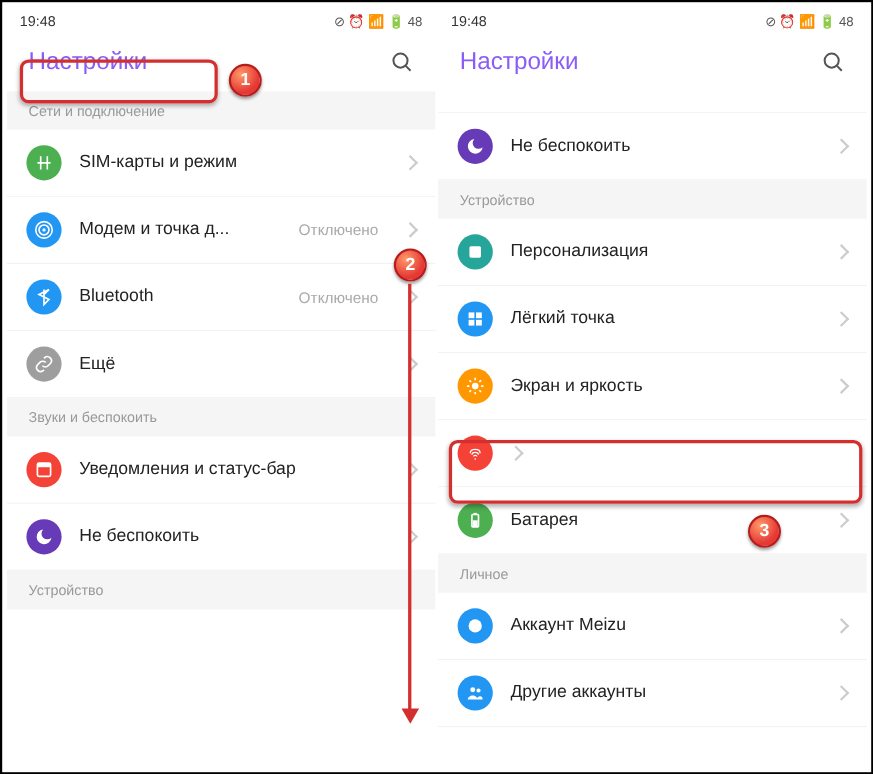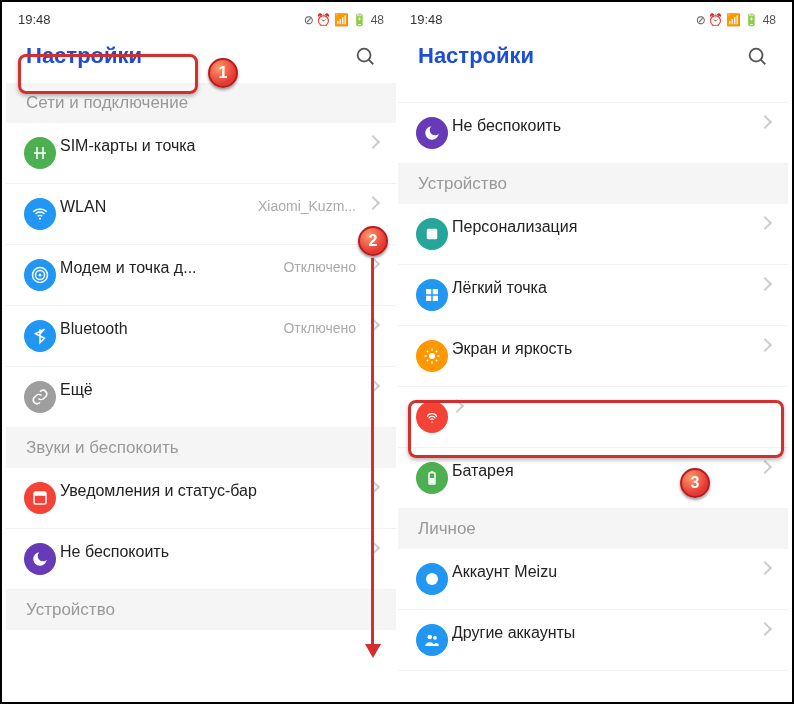--- a/index.html
+++ b/index.html
@@ -1,24 +1,24 @@
 <!DOCTYPE html>
 <html><head>
 <meta charset="utf-8">
 <style>
 * { margin: 0; padding: 0; box-sizing: border-box; font-family: -apple-system, sans-serif; }
 body { background: #fff; width: 794px; height: 704px; position: relative; }
 .container { display: flex; gap: 2px; padding: 4px; border: 2px solid #000; height: 100%; }
 .phone { flex: 1; background: #fff; display: flex; flex-direction: column; overflow: hidden; }
 .statusbar { display: flex; justify-content: space-between; align-items: center; padding: 6px 12px; font-size: 13px; color: #333; text-align: right; }
 .header { display: flex; justify-content: space-between; align-items: center; padding: 10px 20px 14px; }
-.header-title { font-size: 22px; color: #1d4ed8; font-weight: 700; }
+.header-title { font-size: 22px; color: #8b5cf6; font-weight: 400; }
 .search-icon { width: 22px; height: 22px; color: #555; }
-.section-header { padding: 10px 20px; font-size: 17px; color: #999; background: #f5f5f5; }
-.list-item { display: flex; align-items: flex-start; padding: 14px 18px; border-bottom: 1px solid #f2f2f2; background: #fff; gap: 4px; }
+.section-header { padding: 10px 20px; font-size: 13px; color: #999; background: #f5f5f5; }
+.list-item { display: flex; align-items: center; padding: 14px 18px; border-bottom: 1px solid #f2f2f2; background: #fff; gap: 16px; }
 .icon-circle { width: 32px; height: 32px; border-radius: 50%; display: flex; align-items: center; justify-content: center; flex-shrink: 0; }
 .icon-svg { width: 18px; height: 18px; fill: #fff; }
 .item-label { flex: 1; font-size: 16px; color: #222; white-space: nowrap; overflow: hidden; text-overflow: ellipsis; }
 .item-value { font-size: 14px; color: #aaa; margin-right: 8px; max-width: 110px; overflow: hidden; text-overflow: ellipsis; white-space: nowrap; }
 .chevron { width: 10px; height: 10px; border-right: 2px solid #ccc; border-top: 2px solid #ccc; transform: rotate(45deg); flex-shrink: 0; }
 .partial-item { height: 20px; background: #fff; border-bottom: 1px solid #f2f2f2; display:flex; align-items:flex-end; padding: 0 18px 2px; gap:16px; }
 
 
 .highlight-box { position: absolute; border: 3px solid #d32f2f; border-radius: 8px; box-shadow: 0 2px 4px rgba(0,0,0,.3); pointer-events: none; }
 .badge { position: absolute; width: 30px; height: 30px; border-radius: 50%; background: radial-gradient(circle at 35% 30%, #ff9a6a, #e53935 65%); border: 2px solid #b71c1c; color: #fff; font-weight: bold; display: flex; align-items: center; justify-content: center; font-size: 16px; box-shadow: 0 2px 3px rgba(0,0,0,.4); }
@@ -53,35 +53,24 @@
     </div>
 
     <div class="section-header">Сети и подключение</div>
 
     <div class="list-item">
       <div class="icon-circle" style="background:#4caf50">
           <svg class="icon-svg" viewBox="0 0 24 24">
             <path d="M8 4v16M16 4v16M4 12h16" stroke="#fff" stroke-width="2"></path>
           </svg>
         </div>
-      <span class="item-label">SIM-карты и точка</span>
-      <span class="chevron"></span>
-    </div>
-
-    <div class="list-item">
-      <div class="icon-circle" style="background:#2196f3">
-          <svg class="icon-svg" viewBox="0 0 24 24">
-            <path d="M3 9c5-5 13-5 18 0M6 12c3.5-3.5 8.5-3.5 12 0M9 15c1.5-1.5 4.5-1.5 6 0" stroke="#fff" stroke-width="2" fill="none"></path>
-            <circle cx="12" cy="18" r="1.5" fill="#fff"></circle>
-          </svg>
-        </div>
-      <span class="item-label">WLAN</span>
-      <span class="item-value">Xiaomi_Kuzm...</span>
-      <span class="chevron"></span>
-    </div>
+      <span class="item-label">SIM-карты и режим</span>
+      <span class="chevron"></span>
+    </div>
+
 
     <div class="list-item">
       <div class="icon-circle" style="background:#2196f3">
           <svg class="icon-svg" viewBox="0 0 24 24">
             <circle cx="12" cy="12" r="2" fill="#fff"></circle>
             <circle cx="12" cy="12" r="6" stroke="#fff" stroke-width="2" fill="none"></circle>
             <circle cx="12" cy="12" r="10" stroke="#fff" stroke-width="2" fill="none"></circle>
           </svg>
         </div>
       <span class="item-label">Модем и точка д...</span>

